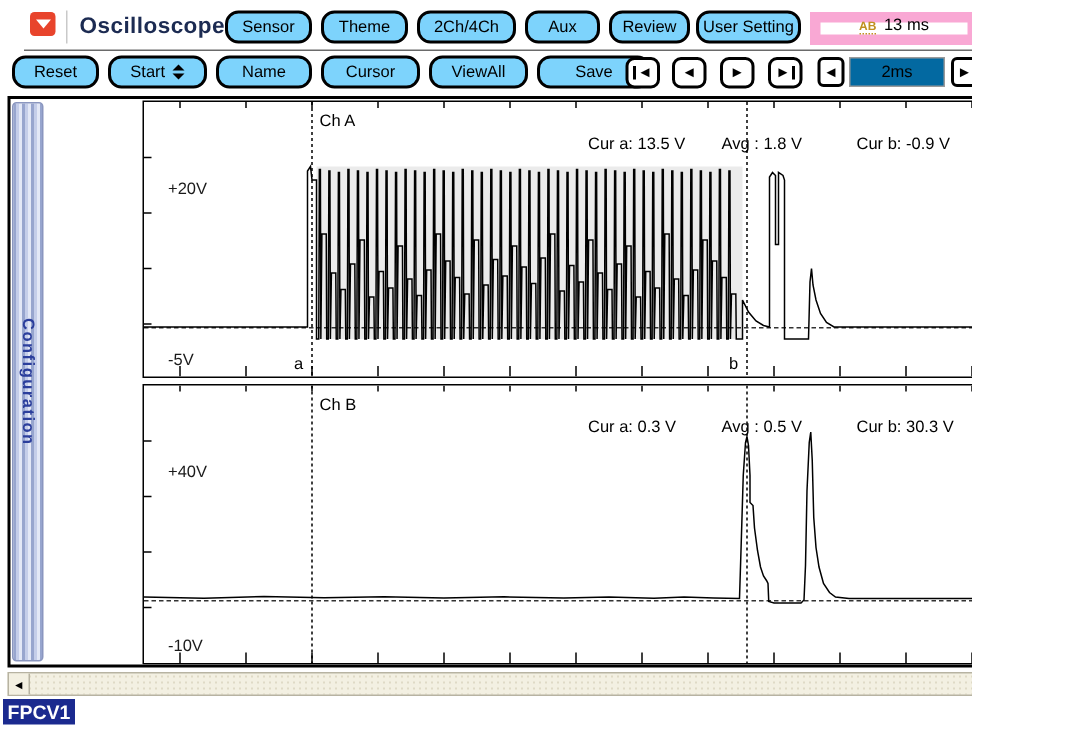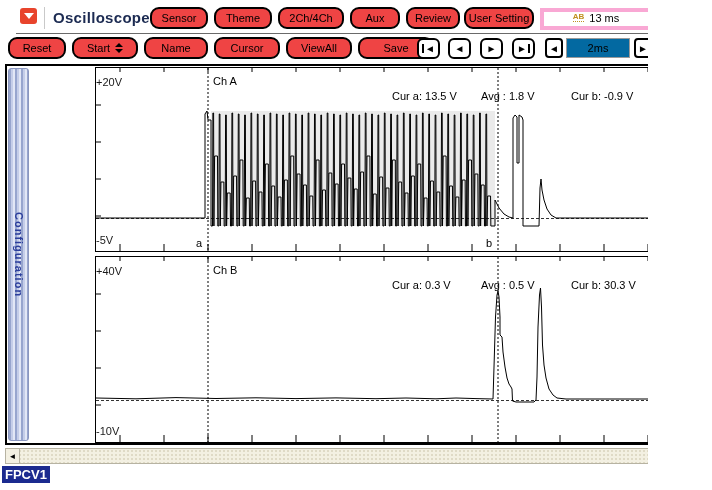--- a/index.html
+++ b/index.html
@@ -1,36 +1,36 @@
 <!DOCTYPE html>
 <html><head>
 <meta charset="utf-8">
 <style>
   html,body{margin:0;padding:0;background:#fff;}
   #app{position:relative;width:648px;height:490px;background:#fff;
        font-family:"Liberation Sans",sans-serif;font-size:11px;color:#000;overflow:hidden;}
   .abs{position:absolute;}
 
   
-  .btn{position:absolute;height:22px;background:#ef4444;border:2px solid #000;border-radius:9px;
+  .btn{position:absolute;height:22px;background:#7dd3fc;border:2px solid #000;border-radius:9px;
        display:flex;align-items:center;justify-content:center;font-size:11px;color:#000;
        box-sizing:border-box;padding:0 4px;white-space:nowrap;}
   .sq{position:absolute;width:23px;height:21px;background:#fff;border:2px solid #000;border-radius:6px;
       display:flex;align-items:center;justify-content:center;box-sizing:border-box;font-weight:bold;font-size:10px;}
   .vsep{position:absolute;width:1px;background:#c9c9c9;}
   #hsep{position:absolute;left:16px;top:33px;width:678px;height:1px;background:#6a6a6a;}
 
   #rec-icon{left:20px;top:8px;width:17px;height:16px;background:#e8442c;border-radius:3px;
             display:flex;align-items:center;justify-content:center;}
   #rec-icon .tri{width:0;height:0;border-left:5px solid transparent;border-right:5px solid transparent;
             border-top:6px solid #fff;}
   #title{left:53px;top:9px;font-size:15px;font-weight:bold;color:#1c2b52;letter-spacing:.3px;}
 
-  #readout-box{left:540px;top:8px;width:112px;height:22px;border:4px solid #f9a8d4;background:#fff;
-               display:flex;align-items:flex-start;justify-content:center;gap:5px;box-sizing:border-box;}
+  #readout-box{left:540px;top:8px;width:112px;height:22px;border:7px solid #f9a8d4;background:#fff;
+               display:flex;align-items:flex-end;justify-content:center;gap:5px;box-sizing:border-box;}
   #ab-icon{font-size:8px;font-weight:bold;color:#c09020;border-bottom:1px dotted #c09020;line-height:9px;}
   #readout-val{font-size:11px;}
 
   #menu-btn{left:680px;top:6px;width:25px;height:24px;border:3px solid #000;border-radius:5px;
             background:#fff;box-sizing:border-box;display:flex;flex-direction:column;justify-content:center;gap:3px;align-items:center;}
   #menu-btn .bar{width:13px;height:3px;background:#000;}
 
   .spin{display:inline-flex;flex-direction:column;margin-left:5px;gap:2px;}
   .spin .up{width:0;height:0;border-left:4px solid transparent;border-right:4px solid transparent;border-bottom:4px solid #000;}
   .spin .dn{width:0;height:0;border-left:4px solid transparent;border-right:4px solid transparent;border-top:4px solid #000;}
@@ -49,21 +49,21 @@
   #scope{left:5px;top:64px;width:702px;height:381px;border:2px solid #000;box-sizing:border-box;background:#fff;}
   #config-tab{left:8px;top:68px;width:21px;height:373px;border:1px solid #8a96bf;border-radius:3px;box-sizing:border-box;
       background:repeating-linear-gradient(90deg,#97a5ce 0 2px,#c4cde9 2px 4px,#e2e7f6 4px 6px);
       display:flex;align-items:center;justify-content:center;}
   #config-tab span{writing-mode:vertical-rl;font-size:11px;font-weight:bold;color:#2b3e9c;letter-spacing:1px;}
 
   .panel{position:absolute;left:95px;width:610px;background:#fff;border:1px solid #000;box-sizing:border-box;}
   #panelA{top:67px;height:185px;}
   #panelB{top:256px;height:187px;}
   .panel svg{position:absolute;left:0;top:0;}
-  .vlabel{position:absolute;left:0;font-size:11px;color:#1a1a1a;}
+  .vlabel{position:absolute;left:16px;font-size:11px;color:#1a1a1a;margin-top:44px;}
   .chname{position:absolute;left:117px;top:7px;font-size:11px;}
   .rd{position:absolute;top:22px;font-size:11px;}
   .rd-cura{left:296px;} .rd-avg{left:385px;} .rd-curb{left:475px;}
   .chk{position:absolute;left:552px;top:13px;width:11px;height:11px;border:1px solid #8fa2c0;background:#fff;box-sizing:border-box;}
   .swatch{position:absolute;left:577px;top:9px;width:17px;height:17px;border:2px solid #000;background:#fff;
           box-sizing:border-box;display:flex;align-items:center;justify-content:center;}
   .swatch .fill{width:8px;height:8px;background:#000;}
   .curlabel{position:absolute;bottom:2px;font-size:11px;}
 
   

